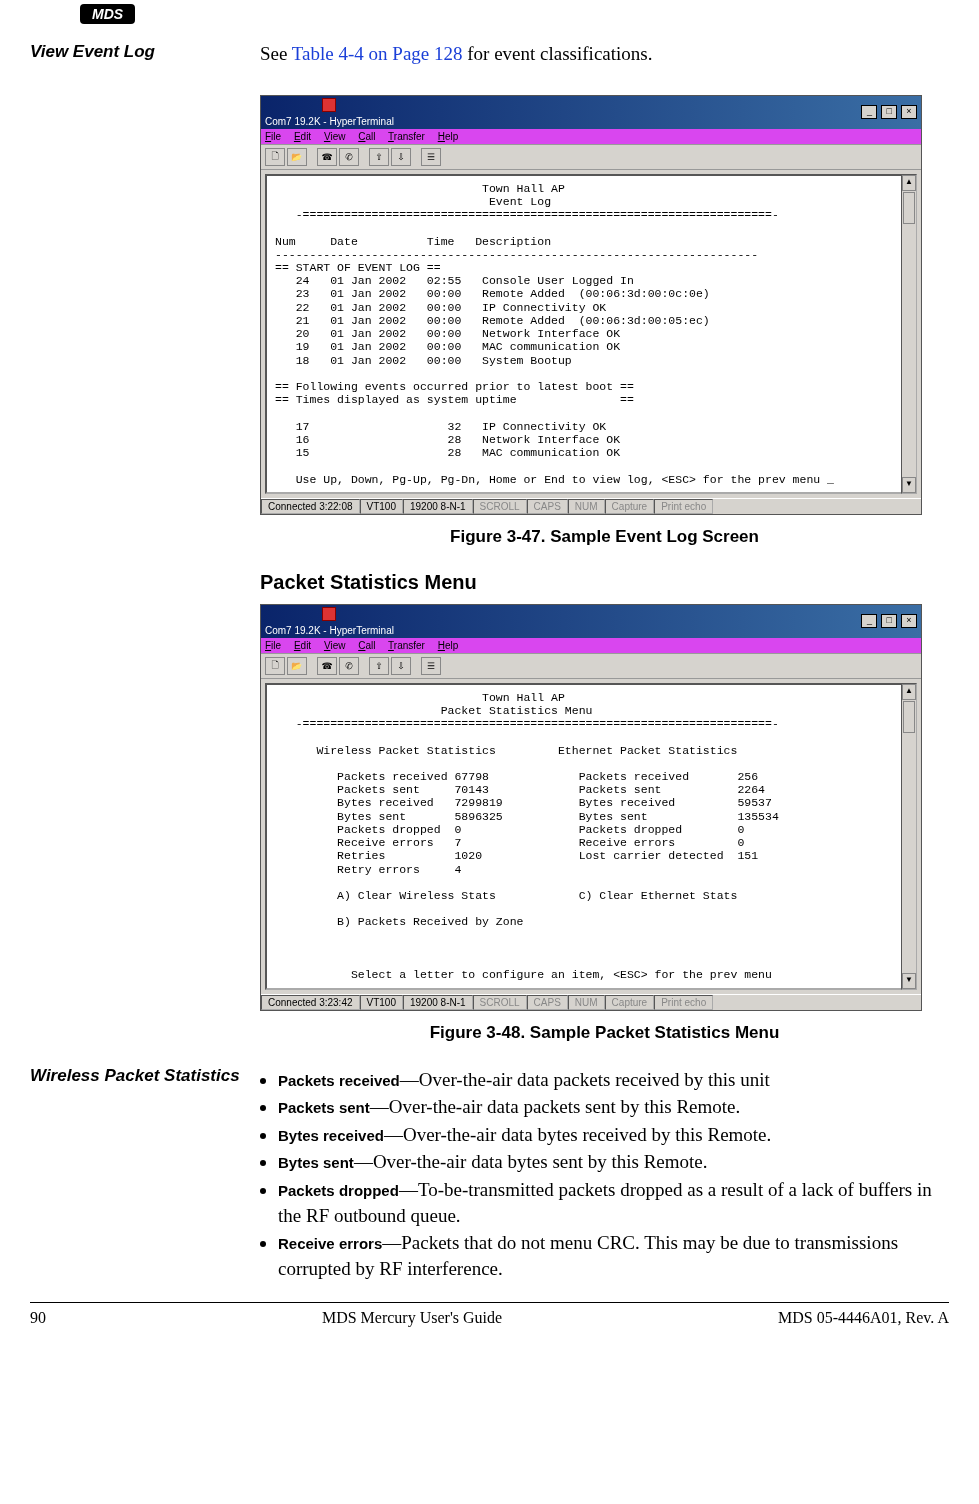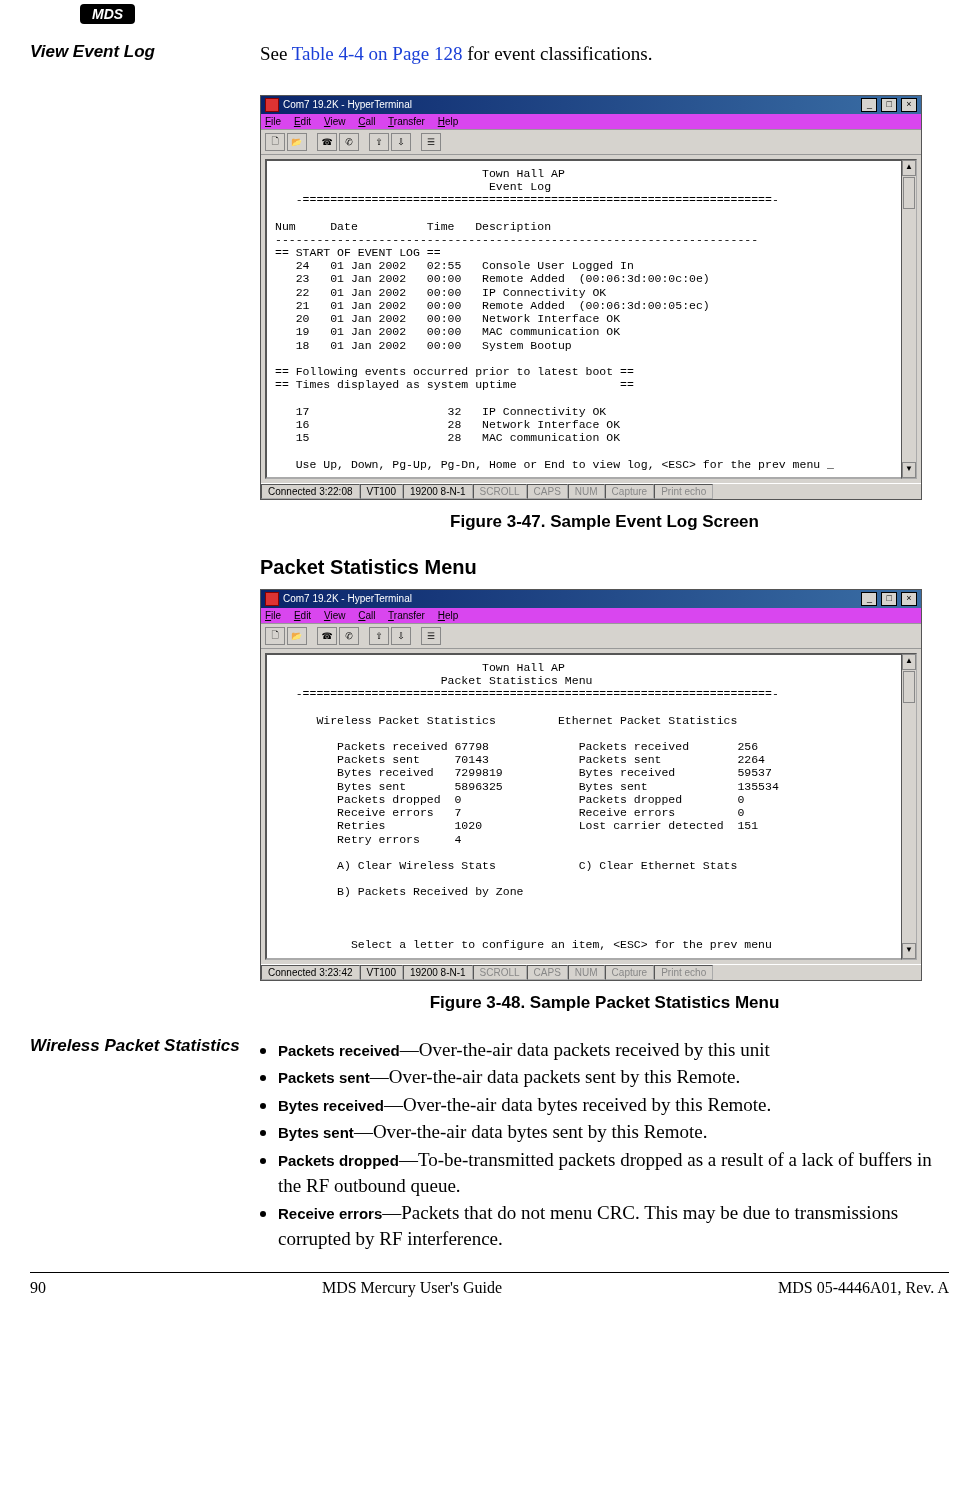--- a/index.html
+++ b/index.html
@@ -66,20 +66,21 @@
     color: #fff;
     padding: 2px 4px;
     display: flex;
     align-items: center;
     justify-content: space-between;
   }
   .title-bar .tb-left {
     display: flex;
     align-items: center;
     gap: 4px;
+    flex-direction: column;
   }
   .tb-icon {
     width: 12px; height: 12px;
     background: #d33;
     border: 1px solid #800;
     display:inline-block;
   }
   .tb-buttons span {
     display: inline-block;
     width: 14px; height: 12px;

